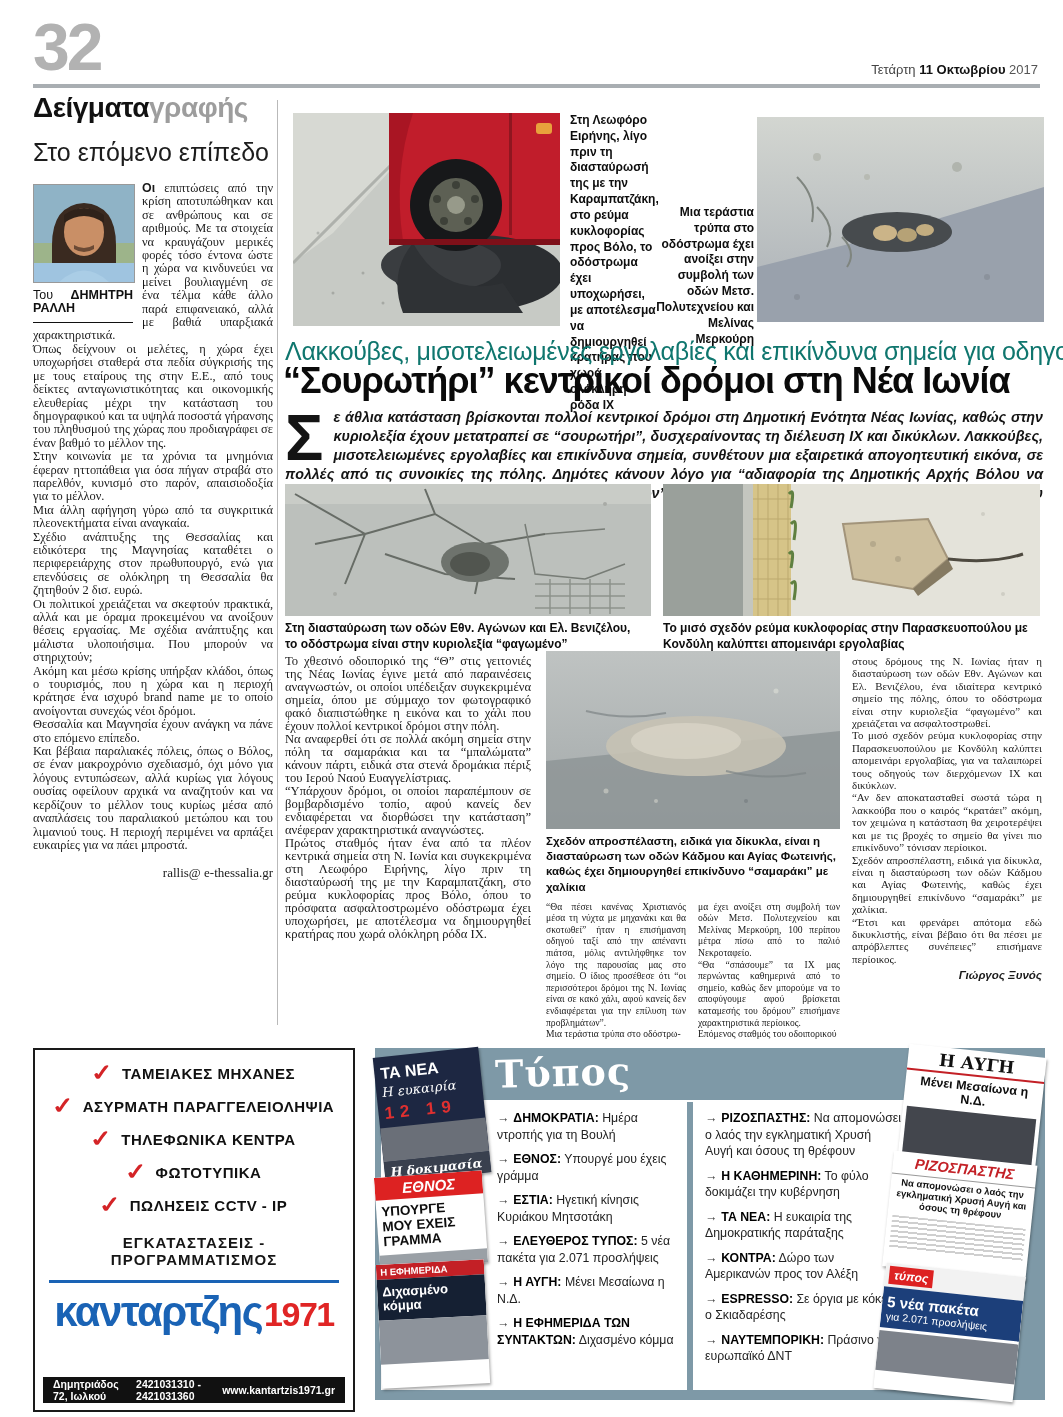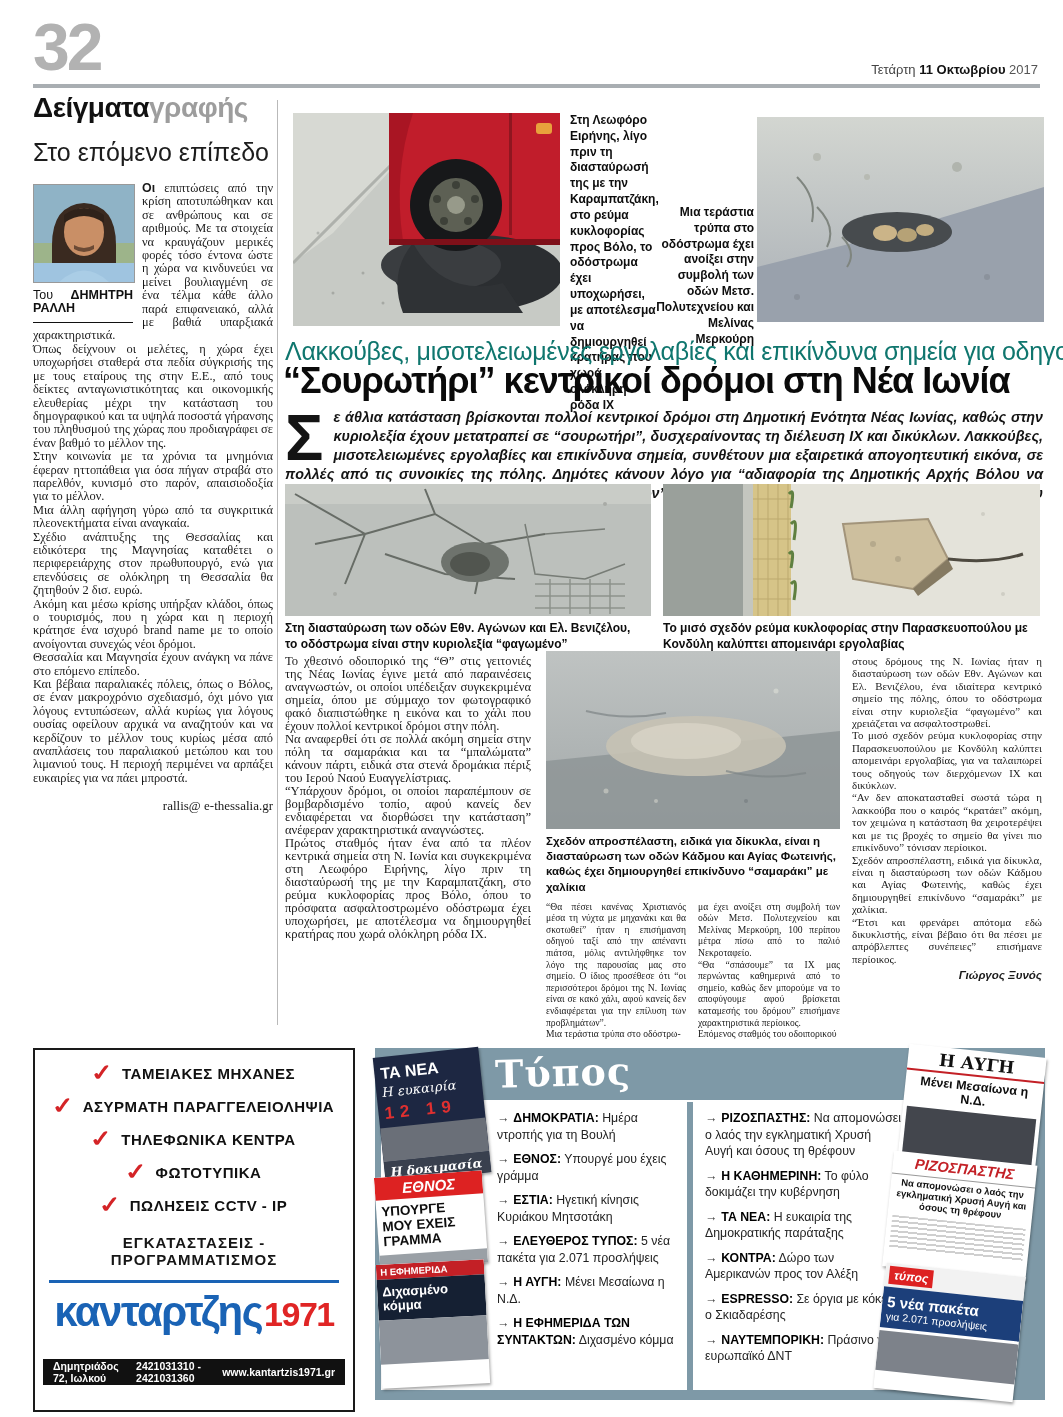--- a/index.html
+++ b/index.html
@@ -55,21 +55,21 @@
   .ad{border:2px solid #1a1a1a;background:#fff;padding:12px 12px 0 12px;box-sizing:border-box;}
   .ad-item{display:flex;align-items:center;justify-content:center;gap:10px;margin-bottom:11px;
            font-weight:700;font-size:15px;letter-spacing:0.5px;}
   .ad-check{color:#d42427;font-size:22px;font-weight:800;line-height:1;transform:scaleX(1.25) rotate(-6deg);}
   .ad-big{text-align:center;font-size:33px;font-weight:800;letter-spacing:0px;margin-top:14px;color:#161616;}
   .ad-sub{text-align:center;font-size:15px;font-weight:700;letter-spacing:1px;margin-top:18px;color:#161616;}
   .ad-rule{height:3px;background:#1a63b5;margin:12px 2px 6px 2px;}
   .ad-logo{text-align:center;font-weight:800;font-size:42px;letter-spacing:-1.5px;line-height:1.1;}
   .ad-logo .nm{color:#1a63b5;}
   .ad-logo .yr{color:#e02525;font-size:34px;margin-left:2px;}
-  .ad-bar{position:absolute;left:8px;right:8px;bottom:25px;height:26px;background:#111;color:#fff;
+  .ad-bar{position:absolute;left:8px;right:8px;bottom:7px;height:26px;background:#111;color:#fff;
           display:flex;align-items:center;justify-content:space-between;padding:0 10px;font-size:10.5px;font-weight:700;}
 
   
   .typos{background:#7e99a7;}
   .typos-white{position:absolute;left:6px;top:52px;bottom:10px;width:528px;background:#fff;}
   .typos-title{position:absolute;left:120px;top:2px;color:#fff;font-family:"DejaVu Serif",serif;
                font-weight:800;font-size:38px;transform:rotate(-1.5deg);letter-spacing:1px;}
   .tp-col{position:absolute;top:62px;}
   .tp-item{font-size:12.3px;line-height:16.5px;margin-bottom:8px;color:#222;}
   .tp-item b{color:#000;}
@@ -137,20 +137,21 @@
         </svg>
         <div class="lc-byline">
           <span>Του </span><b>ΔΗΜΗΤΡΗ ΡΑΛΛΗ</b>
         </div>
       </div>
       <p><span class="leadword">Οι</span><span> επιπτώσεις από την κρίση αποτυπώθηκαν και σε ανθρώπους και σε αριθμούς. Με τα στοιχεία να κραυγάζουν μερικές φορές τόσο έντονα ώστε η χώρα να κινδυνεύει να μείνει βουλιαγμένη σε ένα τέλμα κάθε άλλο παρά επιφανειακό, αλλά με βαθιά υπαρξιακά χαρακτηριστικά.</span></p>
       <p>Όπως δείχνουν οι μελέτες, η χώρα έχει υποχωρήσει σταθερά στα πεδία σύγκρισής της με τους εταίρους της στην Ε.Ε., από τους δείκτες ανταγωνιστικότητας και οικονομικής ελευθερίας μέχρι την κατάσταση του δημογραφικού και τα υψηλά ποσοστά γήρανσης του πληθυσμού της χώρας που προδιαγράφει σε έναν βαθμό το μέλλον της.</p>
       <p>Στην κοινωνία με τα χρόνια τα μνημόνια έφεραν ηττοπάθεια για όσα πήγαν στραβά στο παρελθόν, κυνισμό στο παρόν, απαισιοδοξία για το μέλλον.</p>
       <p>Μια άλλη αφήγηση γύρω από τα συγκριτικά πλεονεκτήματα είναι αναγκαία.</p>
       <p>Σχέδιο ανάπτυξης της Θεσσαλίας και ειδικότερα της Μαγνησίας καταθέτει ο περιφερειάρχης στον πρωθυπουργό, ενώ για επενδύσεις σε ολόκληρη τη Θεσσαλία θα ζητηθούν 2 δισ. ευρώ.</p>
+      <p>Οι πολιτικοί χρειάζεται να σκεφτούν πρακτικά, αλλά και με όραμα προκειμένου να ανοίξουν θέσεις εργασίας. Με σχέδια ανάπτυξης και μάλιστα υλοποιήσιμα. Που μπορούν να στηριχτούν;</p>
       <p>Ακόμη και μέσω κρίσης υπήρξαν κλάδοι, όπως ο τουρισμός, που η χώρα και η περιοχή κράτησε ένα ισχυρό brand name με το οποίο ανοίγονται συνεχώς νέοι δρόμοι.</p>
       <p>Θεσσαλία και Μαγνησία έχουν ανάγκη να πάνε στο επόμενο επίπεδο.</p>
       <p>Και βέβαια παραλιακές πόλεις, όπως ο Βόλος, σε έναν μακροχρόνιο σχεδιασμό, όχι μόνο για λόγους εντυπώσεων, αλλά κυρίως για λόγους ουσίας οφείλουν αρχικά να αναζητούν και να κερδίζουν το μέλλον τους κυρίως μέσα από αναπλάσεις του παραλιακού μετώπου και του λιμανιού τους. Η περιοχή περιμένει να αρπάξει ευκαιρίες για να πάει μπροστά.</p>
       <div class="lc-email">rallis@ e-thessalia.gr</div>
     </div>
   </div>
   <div class="abs vdivider" style="left:277px;top:100px;height:925px;"></div>
 
   <div class="abs ph" style="left:293px;top:113px;width:267px;height:213px;">
     <svg viewBox="0 0 267 213">

